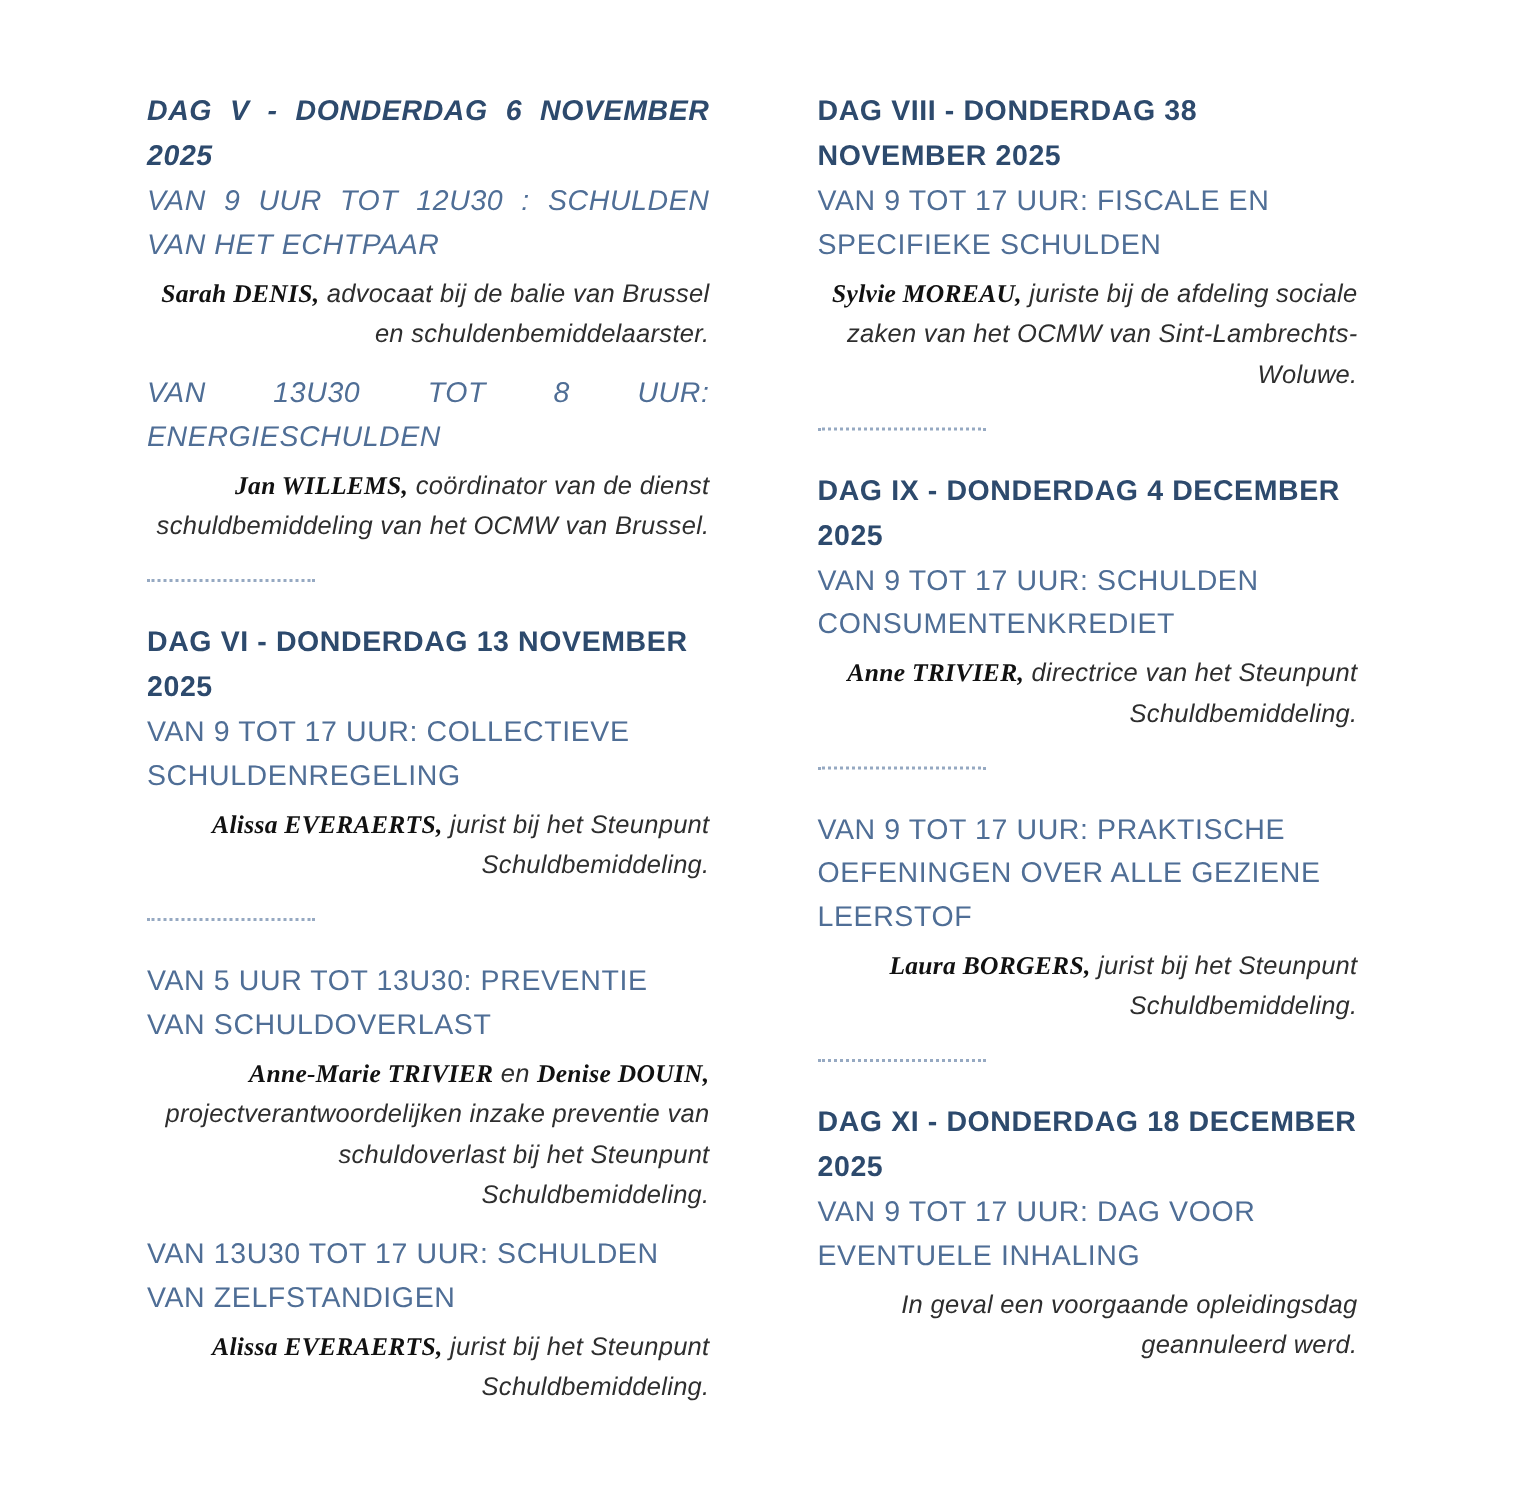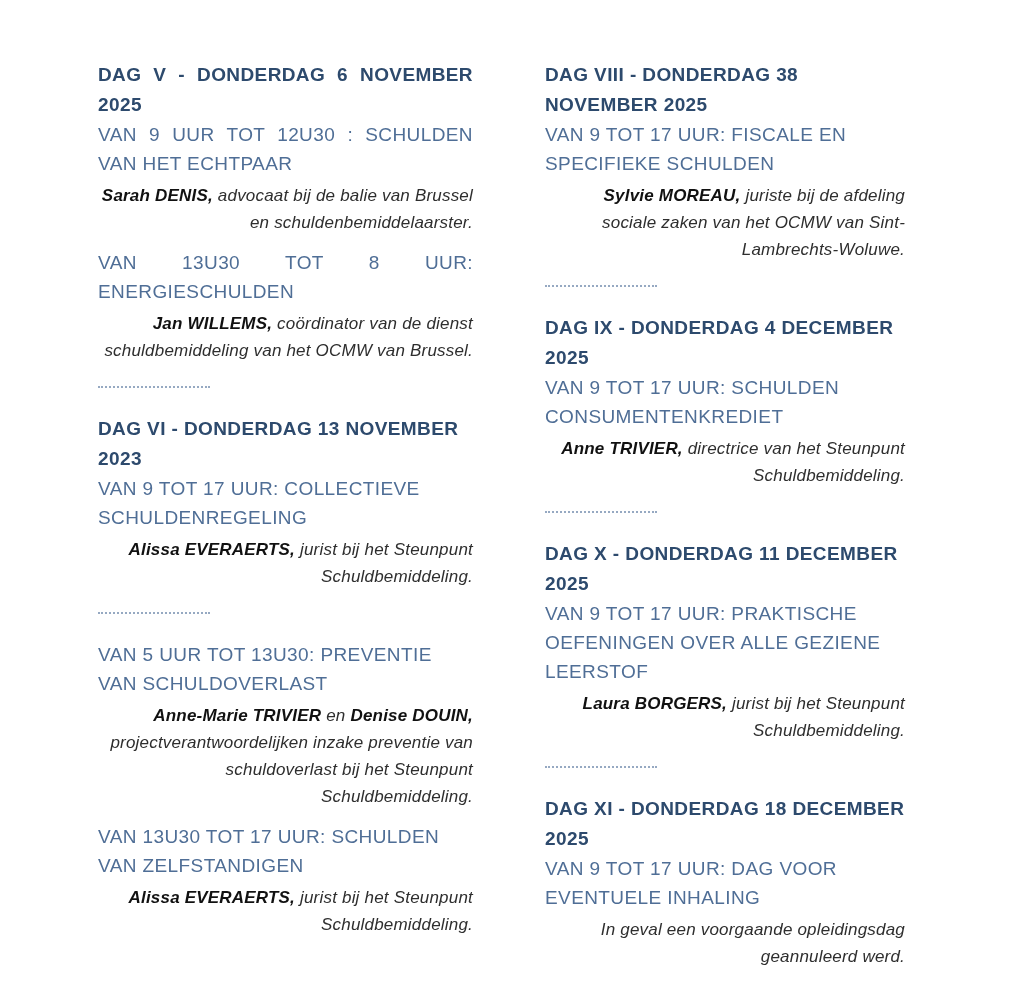--- a/index.html
+++ b/index.html
@@ -36,22 +36,23 @@
     font-size:17px;
     font-style:italic;
     line-height:27px;
     letter-spacing:0.2px;
     color:var(--body,#2e2e2e);
     text-align:right;
   }
   p.speaker b{
     font-weight:bold;
     color:var(--name,#111111);
+    font-family:Liberation Serif, serif;
   }
-  .justify{text-align:justify;}
+  .justify{text-align:justify;font-style:italic;}
   hr.divider{
     border:none;
     border-top:2px dotted var(--divider,#96a9c2);
     width:112px;
     margin:22px 0 26px 0;
   }
 </style>
 </head>
 <body style="--bg: #ffffff; --heading: #2d4a6d; --session: #4f6e96; --body: #2e2e2e; --name: #111111; --divider: #96a9c2;">
 
@@ -60,21 +61,21 @@
     <div class="col col-left">
         <section>
           <h2 class="heading justify">DAG V - DONDERDAG 6 NOVEMBER 2025</h2>
           <p class="session justify"><span>VAN 9 UUR TOT 12U30 : SCHULDEN VAN HET ECHTPAAR</span></p>
           <p class="speaker justify"><b>Sarah DENIS,</b><span> advocaat bij de balie van Brussel en schuldenbemiddelaarster.</span></p>
           <p class="session justify"><span>VAN 13U30 TOT 8 UUR: ENERGIESCHULDEN</span></p>
           <p class="speaker justify"><b>Jan WILLEMS,</b><span> coördinator van de dienst schuldbemiddeling van het OCMW van Brussel.</span></p>
           <hr class="divider">
         </section>
         <section>
-          <h2 class="heading">DAG VI - DONDERDAG 13 NOVEMBER 2023</h2>
+          <h2 class="heading">DAG VI - DONDERDAG 13 NOVEMBER 2025</h2>
           <p class="session"><span>VAN 9 TOT 17 UUR: COLLECTIEVE SCHULDENREGELING</span></p>
           <p class="speaker justify"><b>Alissa EVERAERTS,</b><span> jurist bij het Steunpunt Schuldbemiddeling.</span></p>
           <hr class="divider">
         </section>
         <section>
           <p class="session"><span>VAN 5 UUR TOT 13U30: PREVENTIE VAN SCHULDOVERLAST</span></p>
           <p class="speaker"><b>Anne-Marie TRIVIER</b><span> en </span><b>Denise DOUIN,</b><span> projectverantwoordelijken inzake preventie van schuldoverlast bij het Steunpunt Schuldbemiddeling.</span></p>
           <p class="session"><span>VAN 13U30 TOT 17 UUR: SCHULDEN VAN ZELFSTANDIGEN</span></p>
           <p class="speaker justify"><b>Alissa EVERAERTS,</b><span> jurist bij het Steunpunt Schuldbemiddeling.</span></p>
         </section>
@@ -86,21 +87,20 @@
           <p class="speaker"><b>Sylvie MOREAU,</b><span> juriste bij de afdeling sociale zaken van het OCMW van Sint-Lambrechts-Woluwe.</span></p>
           <hr class="divider">
         </section>
         <section>
           <h2 class="heading">DAG IX - DONDERDAG 4 DECEMBER 2025</h2>
           <p class="session"><span>VAN 9 TOT 17 UUR: SCHULDEN CONSUMENTENKREDIET</span></p>
           <p class="speaker"><b>Anne TRIVIER,</b><span> directrice van het Steunpunt Schuldbemiddeling.</span></p>
           <hr class="divider">
         </section>
         <section>
-          <h2 class="heading">DAG X - DONDERDAG 11 DECEMBER 2025</h2>
           <p class="session"><span>VAN 9 TOT 17 UUR: PRAKTISCHE OEFENINGEN OVER ALLE GEZIENE LEERSTOF</span></p>
           <p class="speaker"><b>Laura BORGERS,</b><span> jurist bij het Steunpunt Schuldbemiddeling.</span></p>
           <hr class="divider">
         </section>
         <section>
           <h2 class="heading">DAG XI - DONDERDAG 18 DECEMBER 2025</h2>
           <p class="session"><span>VAN 9 TOT 17 UUR: DAG VOOR EVENTUELE INHALING</span></p>
           <p class="speaker"><span>In geval een voorgaande opleidingsdag geannuleerd werd.</span></p>
         </section>
       </div>

